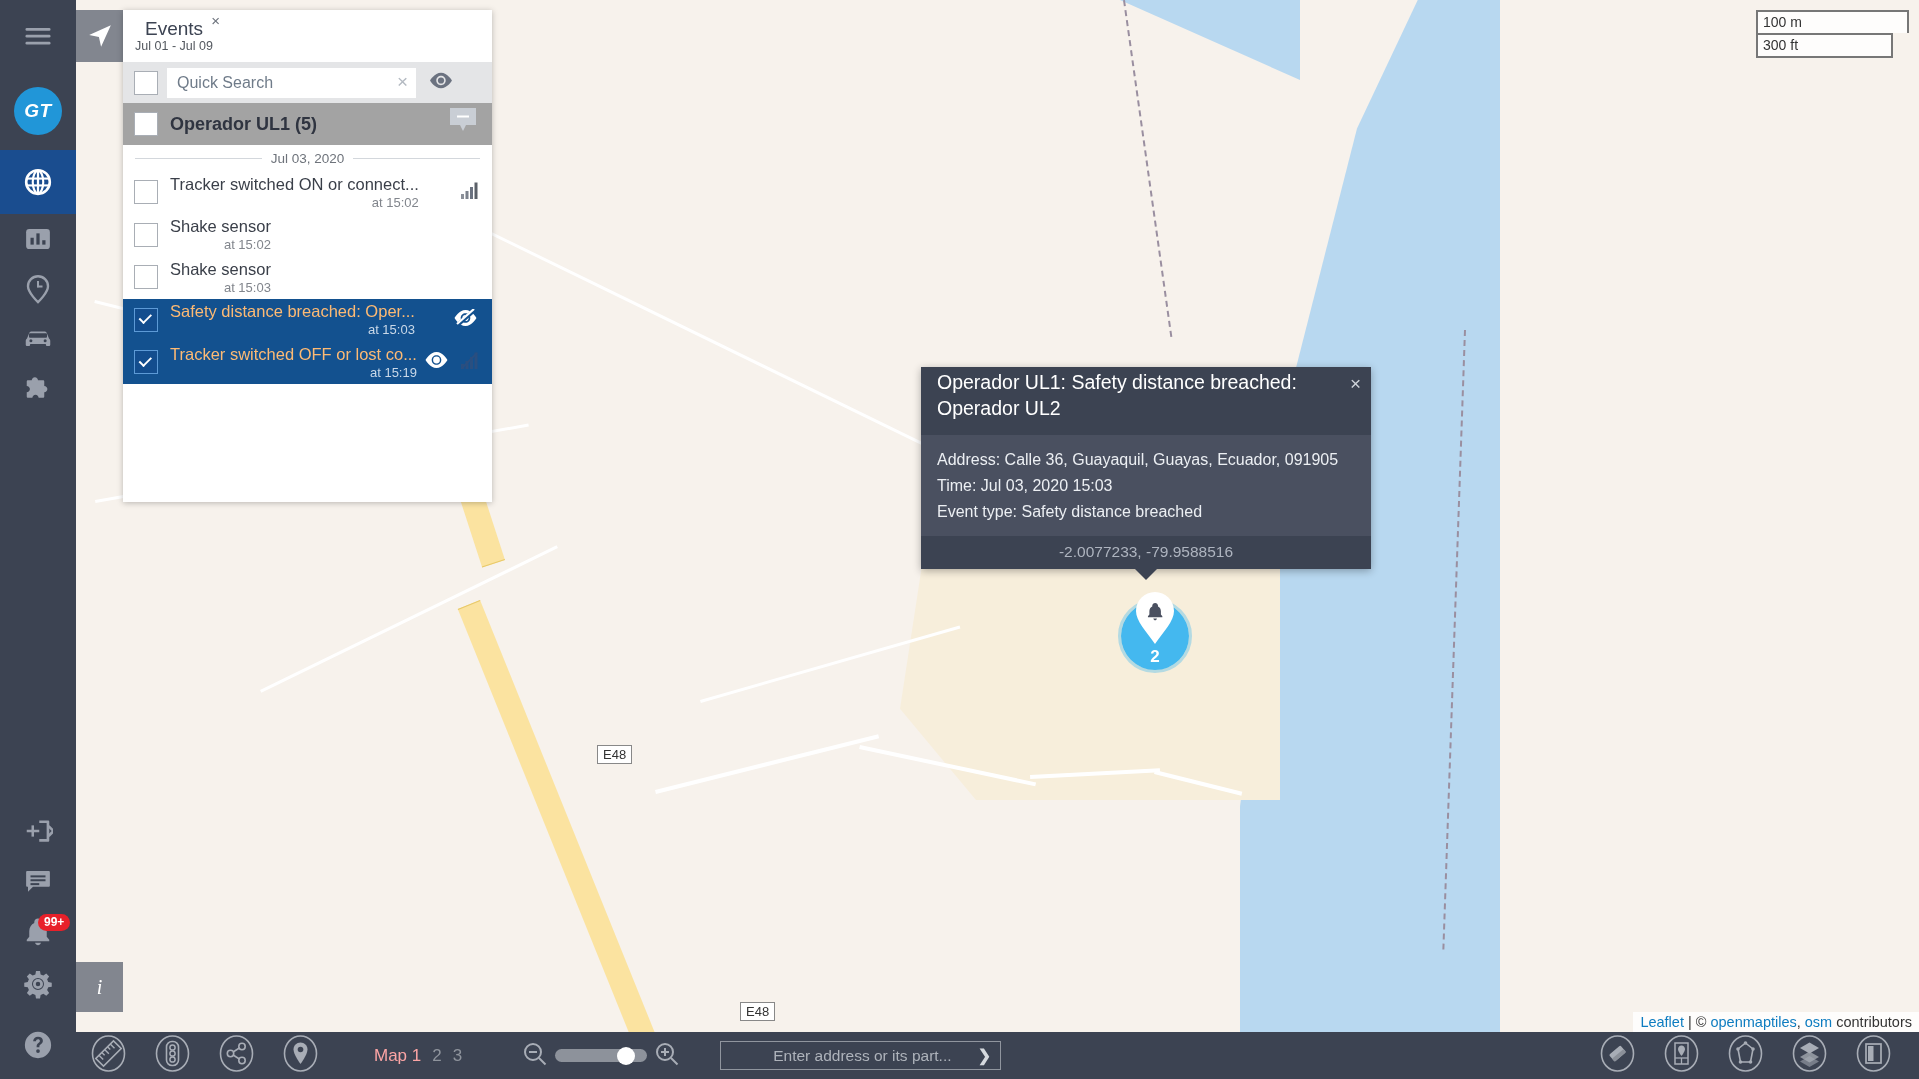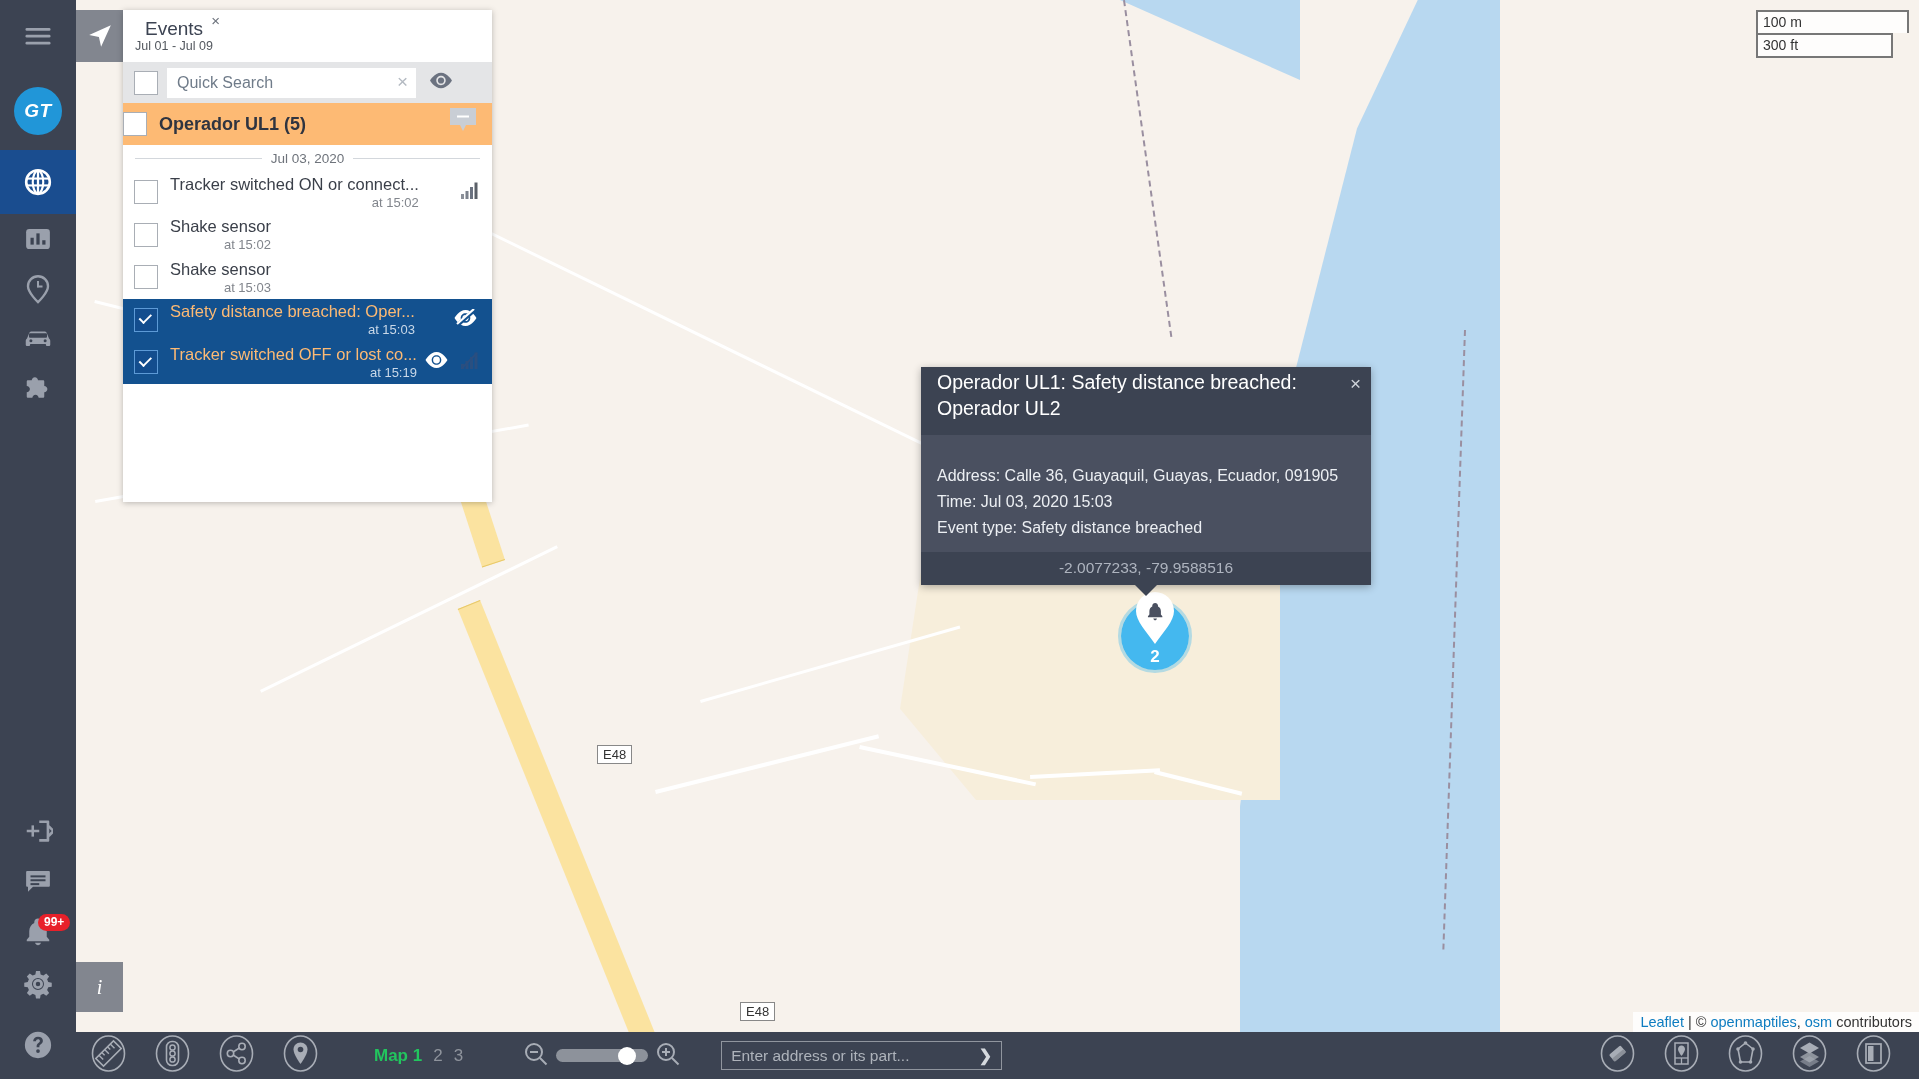--- a/index.html
+++ b/index.html
@@ -159,22 +159,23 @@
   }
   #search-input::placeholder { color: #6f7b89; }
   #search-clear {
     position: absolute; right: 8px; top: 4px;
     font-size: 19px; color: #b4bac2; cursor: pointer; line-height: 1;
   }
   #search-eye { margin-left: 13px; cursor: pointer; }
   #search-eye svg { width: 24px; height: 17px; fill: #6b7280; }
 
   #group-row {
-    height: 42px; background: #fdba74;
+    height: 42px; background: #a3a3a3;
     display: flex; align-items: center;
+    padding-left: 11px;
     position: relative;
     flex: 0 0 auto;
   }
   #group-label {
     margin-left: 12px; font-size: 18px; color: #2f3440; font-weight: bold;
   }
   #group-marker {
     position: absolute; right: 14px; top: 5px;
     width: 30px; height: 25px;
   }
@@ -242,21 +243,21 @@
   #popup-head {
     background: #3c4352;
     padding: 3px 40px 14px 16px;
     position: relative;
   }
   #popup-title { font-size: 19.5px; color: #ffffff; line-height: 1.32; }
   #popup-close {
     position: absolute; right: 10px; top: 7px;
     color: #cfd3da; font-size: 19px; cursor: pointer; line-height: 1;
   }
-  #popup-body { background: #4a5060; padding: 28px 16px 12px 16px; }
+  #popup-body { background: #4a5060; padding: 12px 16px 12px 16px; }
   .popup-line { font-size: 16px; color: #eceff3; line-height: 1.6; }
   #popup-coords {
     background: #3c4352; text-align: center;
     font-size: 15.5px; color: #aeb4bf;
     padding: 7px 0 8px 0;
   }
   #popup-tail {
     position: absolute; left: 50%; bottom: -11px;
     margin-left: -11px;
     width: 0; height: 0;
@@ -330,41 +331,42 @@
     width: 64px; height: 47px;
     display: flex; align-items: center; justify-content: center;
     cursor: pointer;
   }
   .tb-ico svg { width: 37px; height: 37px; }
   #map-tabs {
     display: flex; align-items: baseline; gap: 11px;
     margin-left: 42px;
   }
   .map-tab { font-size: 17px; color: #8f949d; cursor: pointer; }
-  .map-tab.active { color: #22c55e; font-weight: bold; }
+  .map-tab.active { color: #fca5a5; font-weight: normal; }
   #zoom-ctl {
     display: flex; align-items: center; gap: 7px;
     margin-left: 60px;
   }
   #zoom-ctl svg { width: 26px; height: 26px; fill: none; stroke: #a8adb6; stroke-width: 2; cursor: pointer; }
   #zoom-track {
     width: 92px; height: 13px; border-radius: 7px;
     background: #8d929b; position: relative; cursor: pointer;
   }
   #zoom-thumb {
     position: absolute; left: 62px; top: -2px;
     width: 18px; height: 18px; border-radius: 50%;
     background: #ffffff;
   }
   #addr-box {
     margin-left: 40px;
     width: 281px; height: 29px;
     border: 1px solid #90959e;
     display: flex; align-items: center;
     position: relative;
+    padding-left: 43px;
   }
   #addr-input {
     border: none; outline: none; background: transparent;
     color: #aeb3bb; font-size: 15.5px;
     margin-left: 9px; width: 225px;
     font-family: "Liberation Sans", sans-serif;
   }
   #addr-input::placeholder { color: #aeb3bb; }
   #addr-go { position: absolute; right: 9px; color: #d5d9de; font-size: 16px; font-weight: bold; cursor: pointer; }
   #tb-right {

